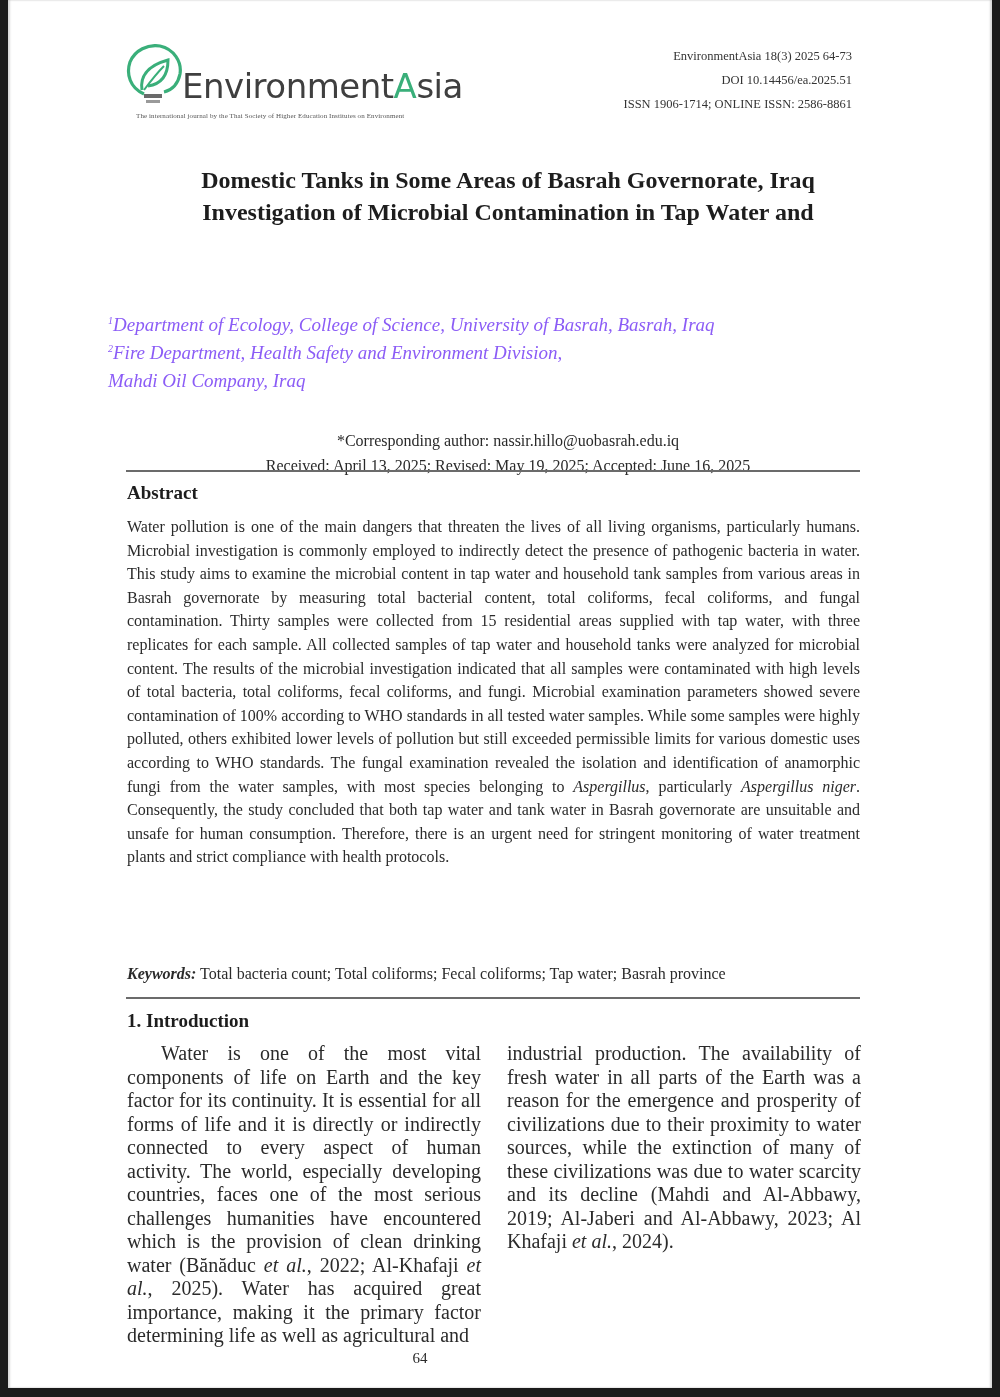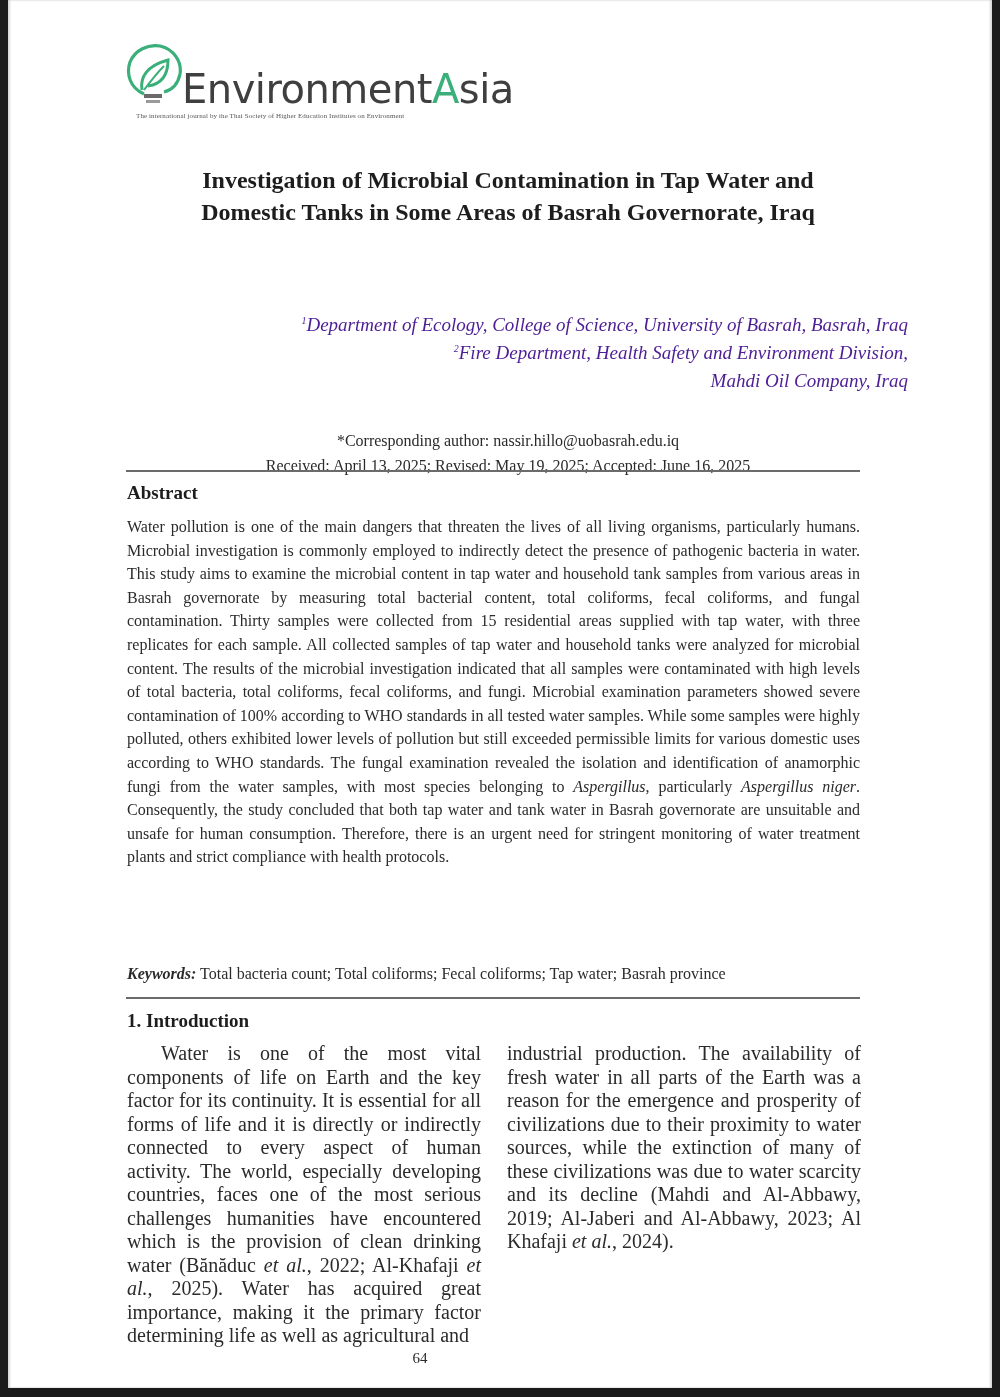--- a/index.html
+++ b/index.html
@@ -14,21 +14,21 @@
     position: absolute; left: 8px; top: 0; width: 984px; height: 1388px;
     background: #ffffff;
     box-shadow: inset 2px 0 2px rgba(0,0,0,0.15), inset -2px 0 2px rgba(0,0,0,0.15);
   }
   
   .logo-wrap { position: absolute; left: 112px; top: 44px; width: 420px; height: 80px; }
   .logo-mark { position: absolute; left: 4px; top: 0; width: 60px; height: 64px; }
   .logo-text {
     position: absolute; left: 62px; top: 22px;
     font-family: "DejaVu Sans", "Liberation Sans", sans-serif;
-    font-size: 40px; letter-spacing: -0.5px; color: #3f3f3f; white-space: nowrap;
+    font-size: 34px; letter-spacing: -0.5px; color: #3f3f3f; white-space: nowrap;
   }
   .logo-text .accent { color: #3aaf7a; }
   .logo-tagline {
     position: absolute; left: 16px; top: 68px;
     font-size: 7px; color: #555; white-space: nowrap; letter-spacing: 0.1px;
   }
   .journal-meta {
     position: absolute; right: 140px; top: 44px; text-align: right;
     font-size: 12.5px; line-height: 24px; color: #333;
   }
@@ -36,22 +36,22 @@
   .title {
     position: absolute; left: 100px; width: 800px; top: 164px; text-align: center;
     font-weight: bold; font-size: 24px; line-height: 32px; color: #1d1d1d;
   }
   .authors {
     position: absolute; left: 100px; width: 800px; top: 240px; text-align: center;
     font-size: 19px; line-height: 29px; color: #2a2a2a;
   }
   sup { font-size: 10px; vertical-align: super; line-height: 0; }
   .affil {
-    position: absolute; left: 100px; width: 800px; top: 311px; text-align: right;
-    font-style: italic; font-size: 19px; line-height: 28px; color: #4c1d95;
+    position: absolute; left: 100px; width: 800px; top: 311px; text-align: left;
+    font-style: italic; font-size: 19px; line-height: 28px; color: #8b5cf6;
   }
   .corr {
     position: absolute; left: 100px; width: 800px; top: 410px; text-align: center;
     font-size: 16px; line-height: 25px; color: #2a2a2a; margin-top: 18px;
   }
   .rule { position: absolute; left: 118px; width: 734px; height: 2px; background: #6b6b6b; }
   .rule.r1 { top: 470px; }
   .rule.r2 { top: 997px; }
   
   .section-heading {
@@ -92,24 +92,29 @@
       <path d="M20 50 C6 44 2 30 6 18 C11 6 24 0 36 2 C50 5 58 18 56 30 C54 40 48 46 40 48" fill="none" stroke="#3aaf7a" stroke-width="3.2"></path>
       <path d="M18 46 C16 34 22 22 44 16 C44 30 38 40 24 42" fill="none" stroke="#3aaf7a" stroke-width="3"></path>
       <path d="M20 46 C26 38 32 30 40 22" fill="none" stroke="#3aaf7a" stroke-width="2"></path>
       <rect x="20" y="50" width="18" height="4" fill="#6a6a6a"></rect>
       <rect x="22" y="56" width="14" height="3" fill="#9a9a9a"></rect>
     </svg>
     <div class="logo-text"><span>Environment</span><span class="accent">A</span><span>sia</span></div>
     <div class="logo-tagline">The international journal by the Thai Society of Higher Education Institutes on Environment</div>
   </div>
 
+  <div class="journal-meta">
+    <div>EnvironmentAsia 18(3) 2025 64-73</div>
+    <div>DOI 10.14456/ea.2025.51</div>
+    <div>ISSN 1906-1714; ONLINE ISSN: 2586-8861</div>
+  </div>
 
   <div class="title">
+    <div>Domestic Tanks in Some Areas of Basrah Governorate, Iraq</div>
     <div>Investigation of Microbial Contamination in Tap Water and</div>
-    <div>Domestic Tanks in Some Areas of Basrah Governorate, Iraq</div>
   </div>
 
 
   <div class="affil">
     <div><sup>1</sup><span>Department of Ecology, College of Science, University of Basrah, Basrah, Iraq</span></div>
     <div><sup>2</sup><span>Fire Department, Health Safety and Environment Division,</span></div>
     <div><span>Mahdi Oil Company, Iraq</span></div>
   </div>
 
   <div class="corr">

